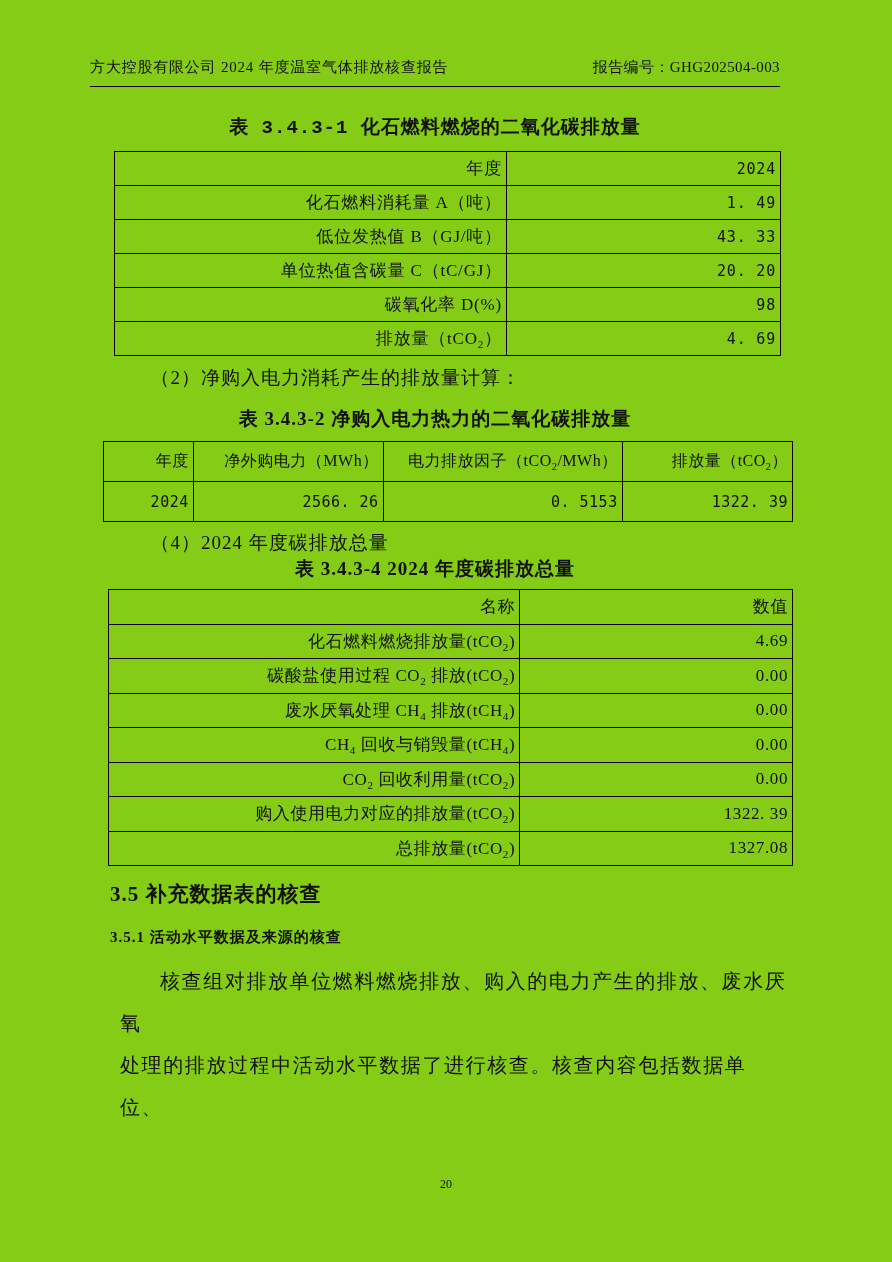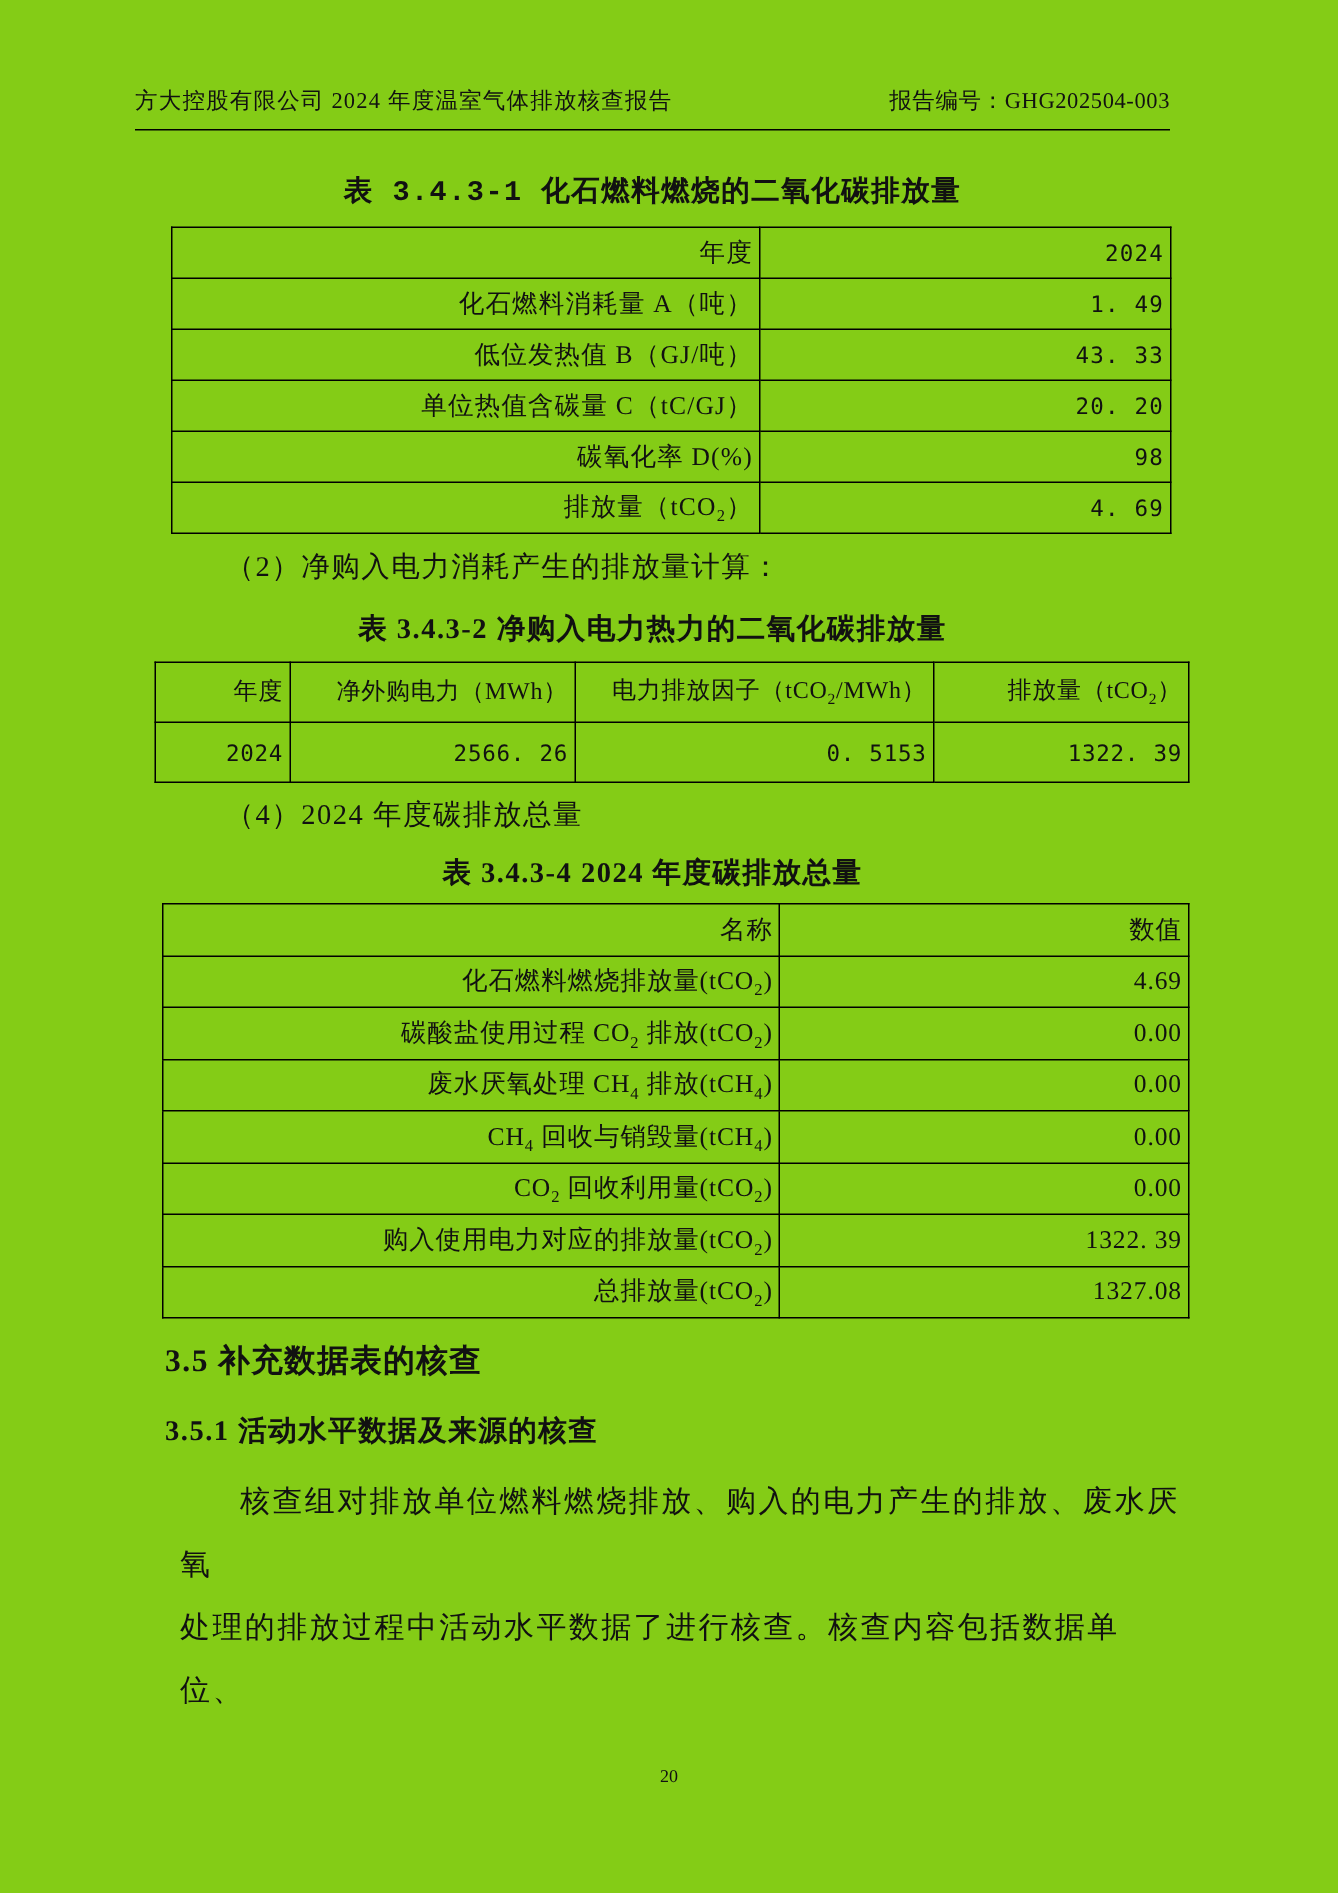--- a/index.html
+++ b/index.html
@@ -30,36 +30,36 @@
   
   .tbl-title {
     text-align: center;
     font-weight: bold;
     font-size: 19px;
     letter-spacing: 1px;
     width: 690px;
   }
   .t1-title { margin-top: 27px; font-family: Liberation Mono, monospace; }
   .t2-title { margin-top: 15px; }
-  .t3-title { margin-top: 13px; }
+  .t3-title { }
   .intro-line {
     font-size: 19px;
     letter-spacing: 1px;
     margin-left: 30px;
     text-indent: 1.6em;
   }
   .intro-2 { margin-top: 9px; }
   .intro-4 { margin-top: 8px; }
   .sec-heading {
     font-weight: bold;
     letter-spacing: 1px;
     margin-left: 20px;
   }
   .sec-35   { font-size: 21px; margin-top: 14px; }
-  .sec-351  { font-size: 19px; margin-top: 20px; }
+  .sec-351  { font-size: 15px; margin-top: 20px; }
   
   table { border-collapse: collapse; table-layout: fixed; }
   td, th {
     border: 1.5px solid #000;
     text-align: right;
     vertical-align: middle;
     font-weight: normal;
     padding: 0 4px;
     overflow: hidden;
   }

